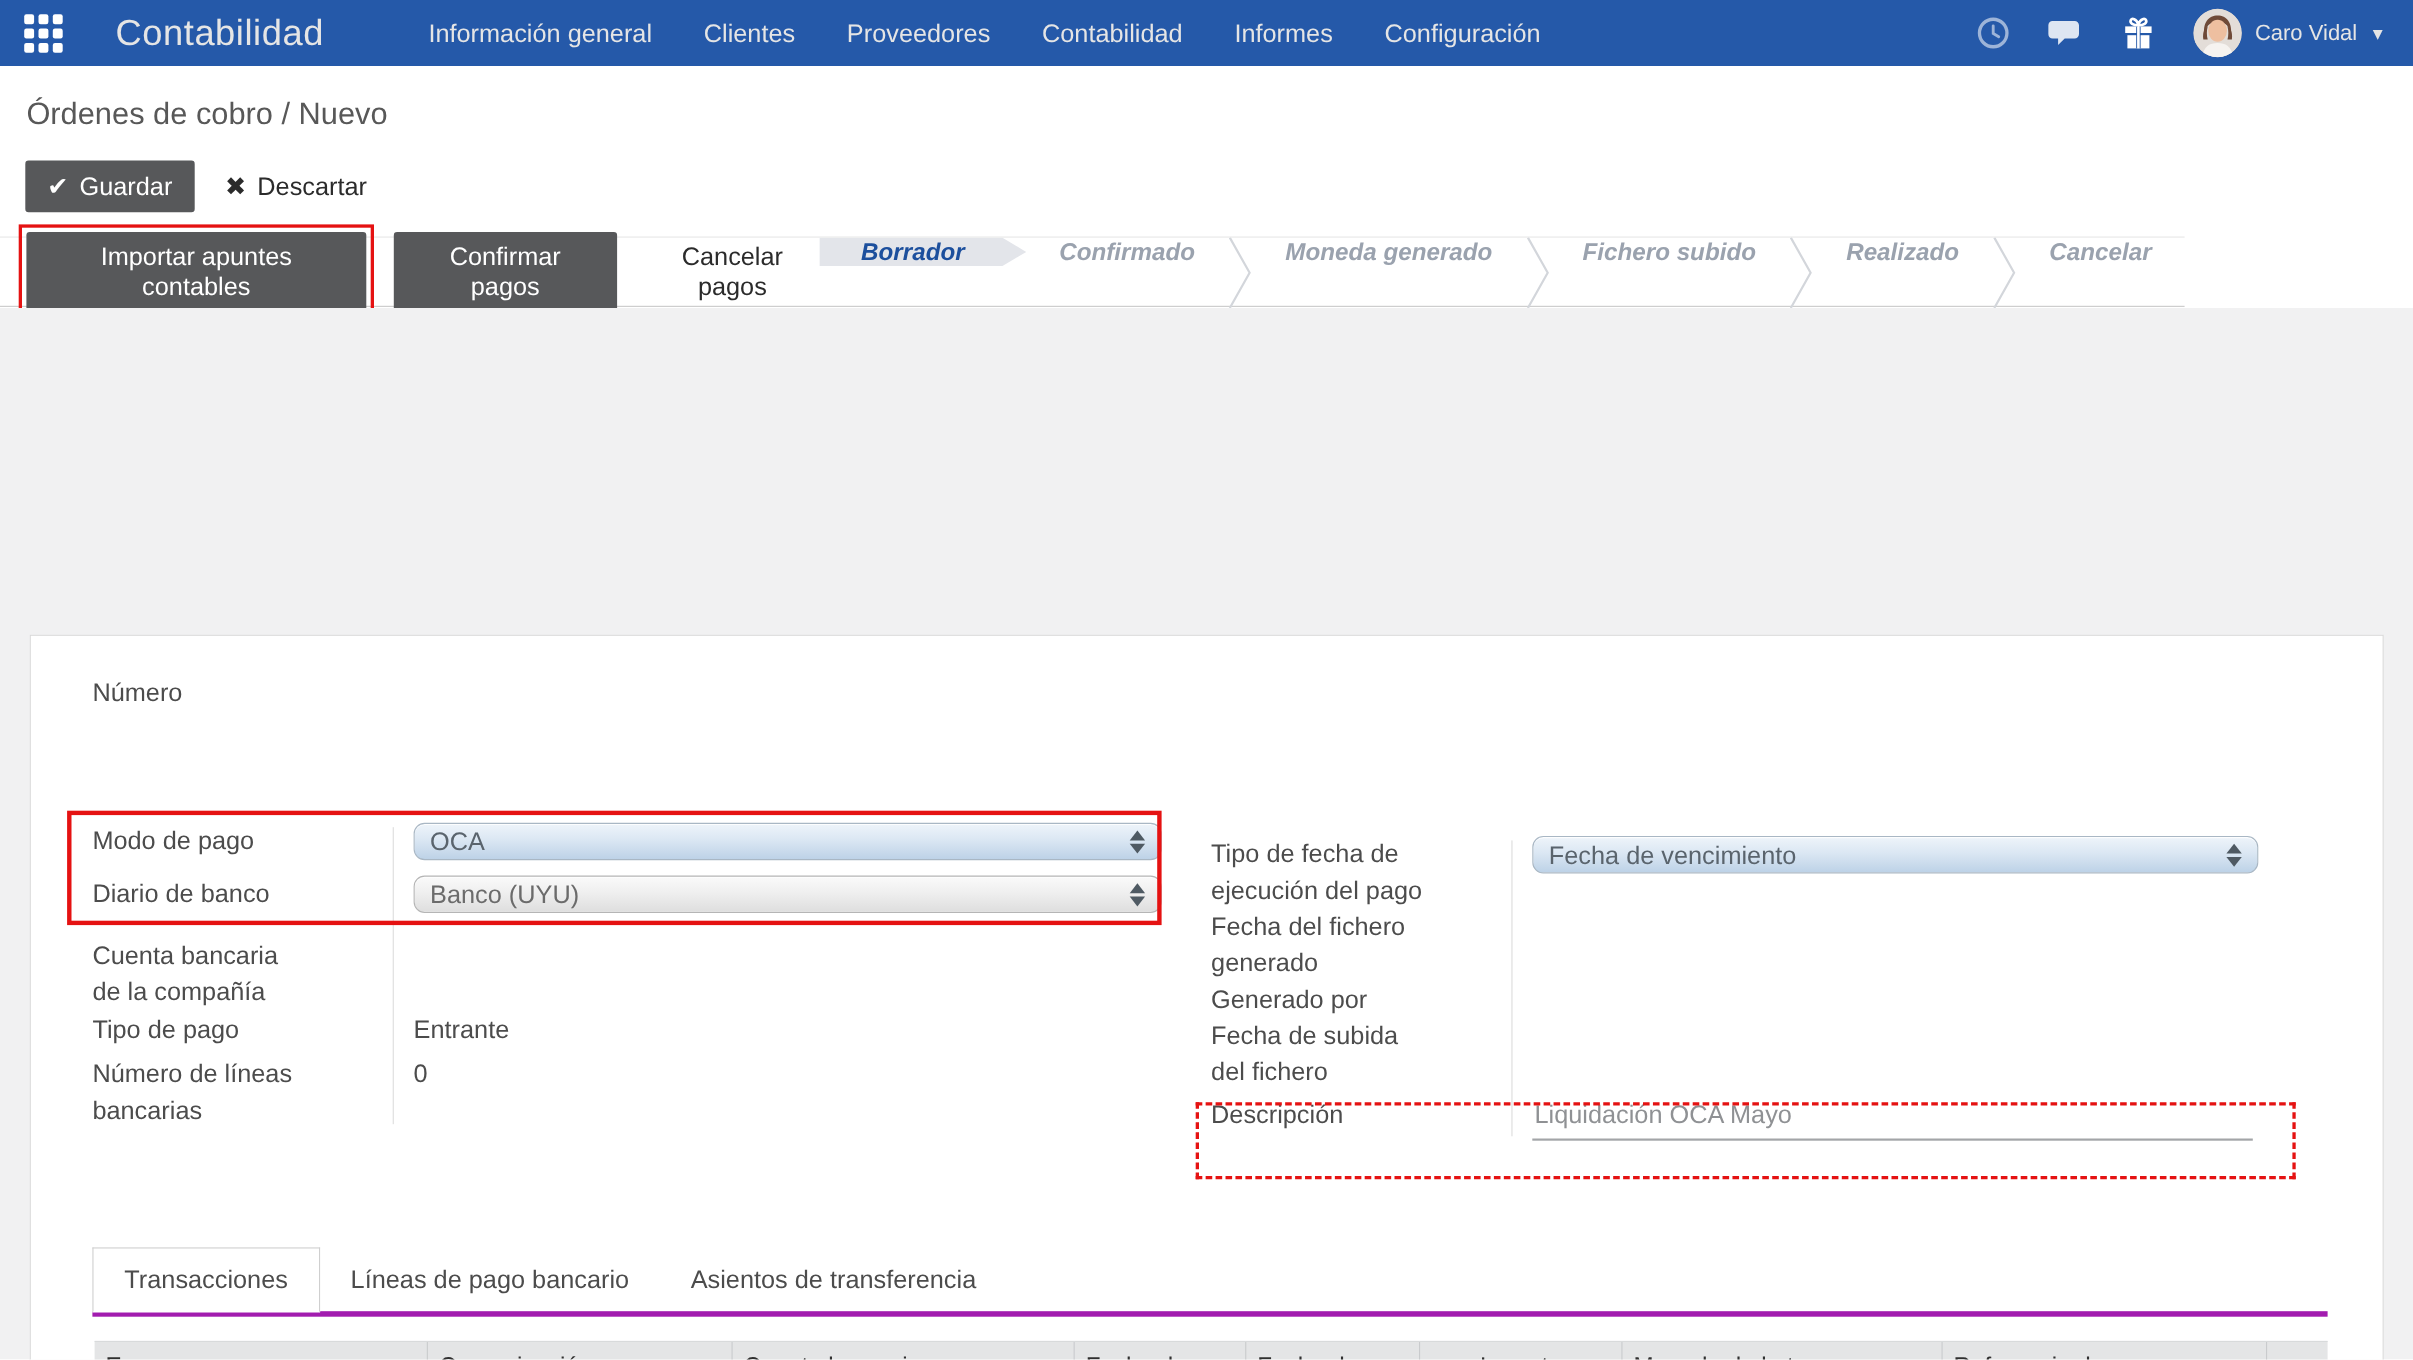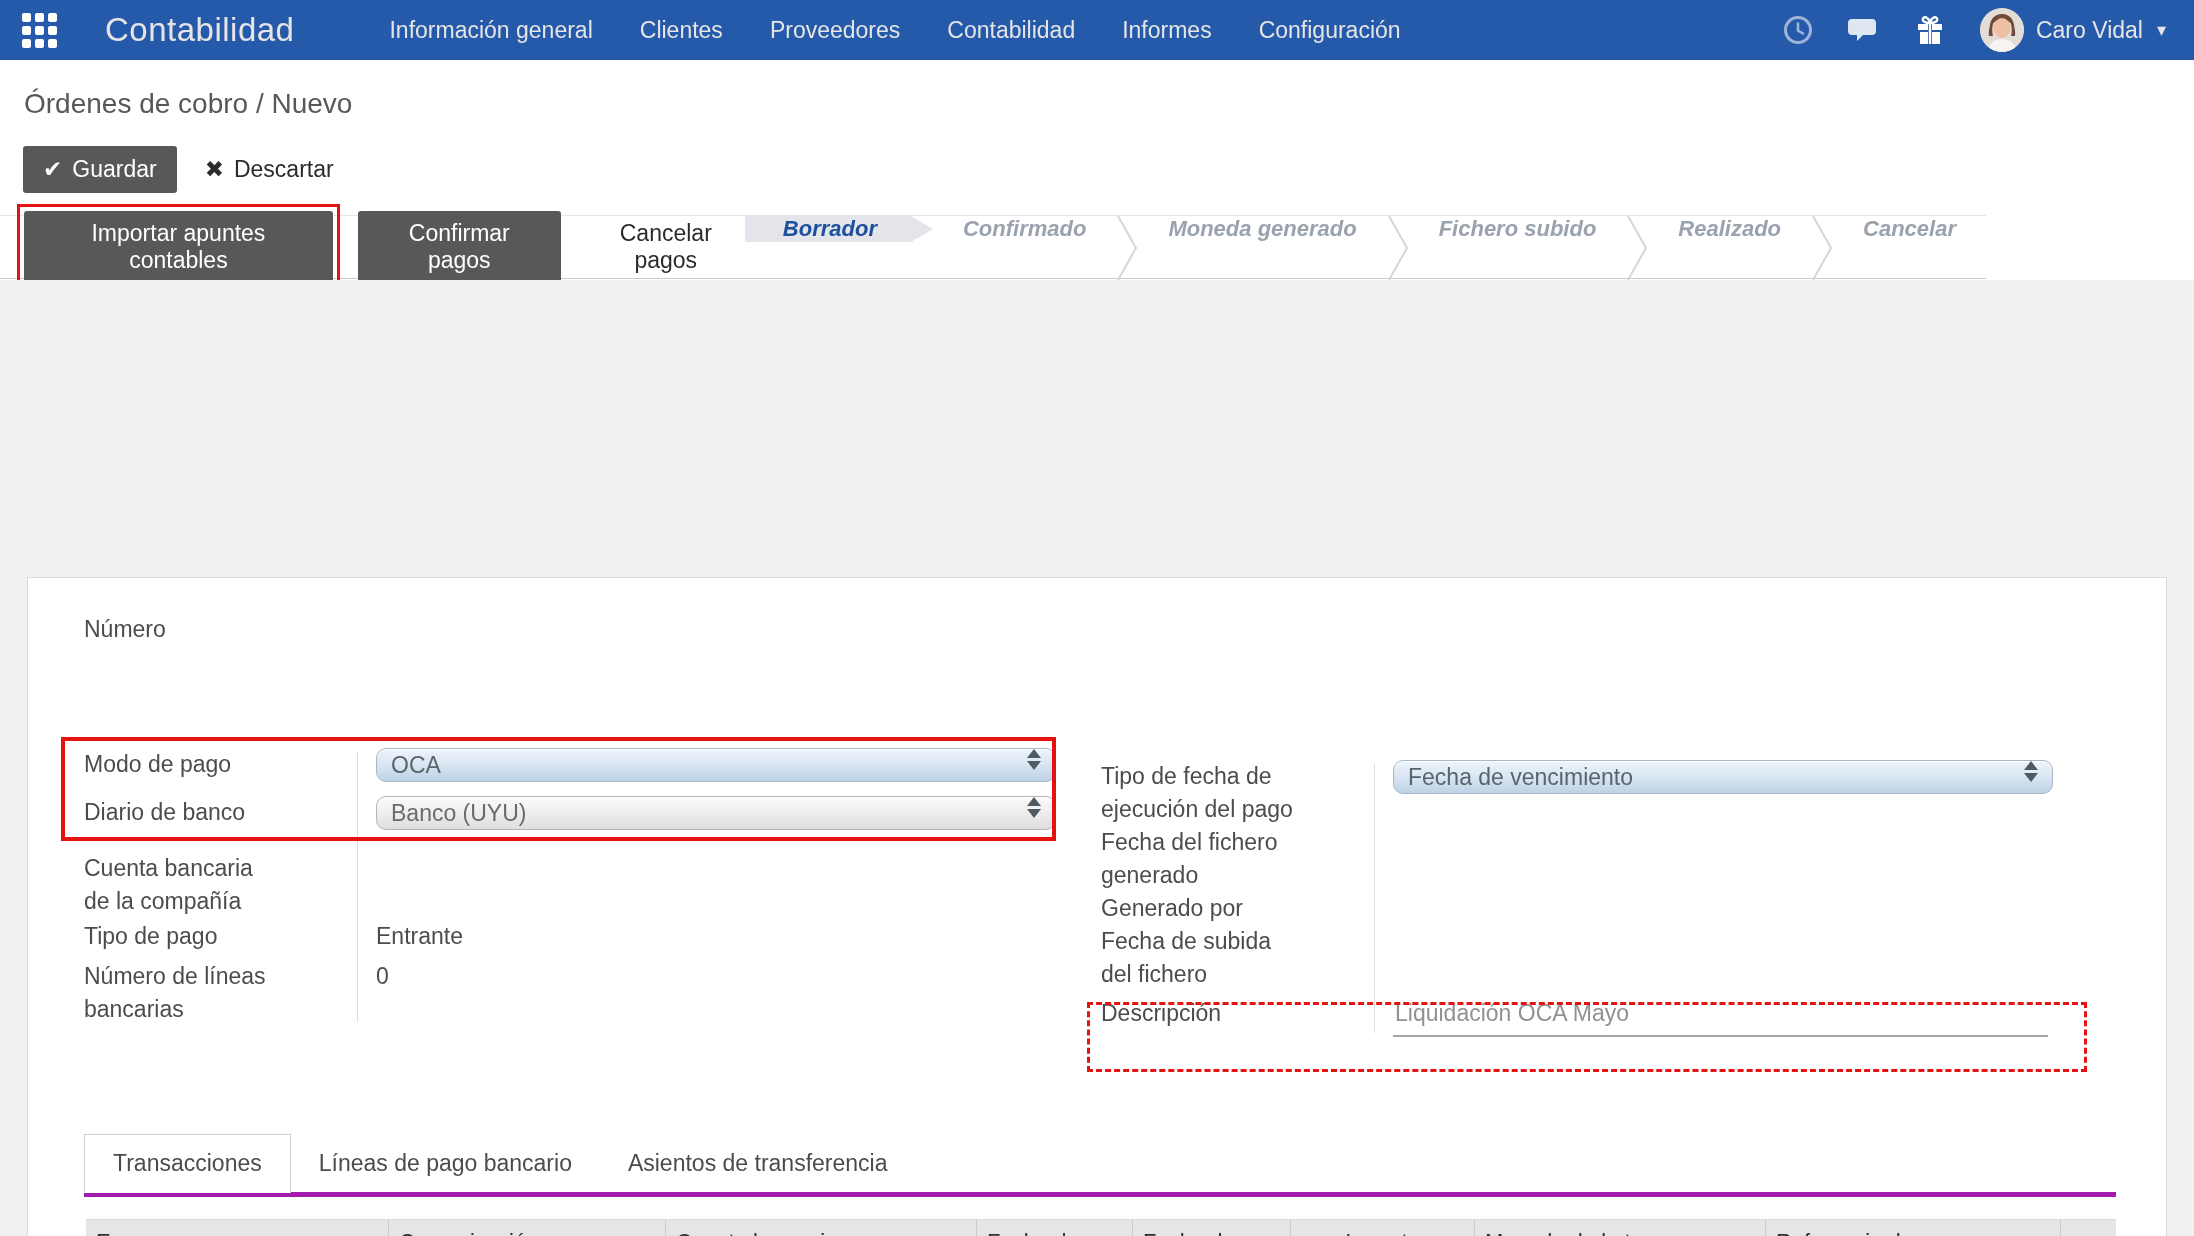--- a/index.html
+++ b/index.html
@@ -15,21 +15,21 @@
   .apps-grid { margin-left:22px; display:grid; grid-template-columns:repeat(3,9px);
     grid-template-rows:repeat(3,9px); gap:4px; cursor:pointer; }
   .apps-grid i { background:#fff; border-radius:2px; }
   .brand { margin-left:48px; font-size:33px; letter-spacing:.5px; font-weight:400; }
   .nav-list { display:flex; gap:47px; margin-left:95px; font-size:23px; }
   .nav-item { cursor:pointer; white-space:nowrap; }
   .systray { margin-left:auto; display:flex; align-items:center; gap:34px; margin-right:28px; }
   .tray-icon { width:32px; height:32px; display:flex; align-items:center; justify-content:center; cursor:pointer; }
   .user-menu { display:flex; align-items:center; gap:12px; cursor:pointer; }
   .avatar { width:44px; height:44px; border-radius:50%; overflow:hidden; background:#d8cfc9; flex:0 0 auto; }
-  .user-name { font-size:23px; }
+  .user-name { font-size:20px; }
   .caret { font-size:18px; margin-left:2px; }
 
   
   .breadcrumb { position:absolute; top:88px; left:24px; font-size:28px; color:#585858; }
   .btn-row { position:absolute; top:146px; left:23px; display:flex; align-items:center; }
   .btn-dark { background:#57585a; color:#fff; font-size:23px; padding:10px 20px;
     border:none; border-radius:3px; cursor:pointer; display:flex; gap:10px; align-items:center;
     font-family:inherit; }
   .btn-plain { background:none; border:none; font-size:23px; color:#2b2b2b; cursor:pointer;
     display:flex; gap:10px; align-items:center; margin-left:28px; font-family:inherit; }
@@ -61,21 +61,21 @@
   .fgroup { position:absolute; }
   .fgroup::before { content:""; position:absolute; left:273px; top:4px; bottom:4px;
     border-left:1px solid #dcdcdc; }
   .fgroup-left  { left:56px;  top:170px; width:955px; }
   .fgroup-right { left:1073px; top:182px; width:1010px; }
   .frow { display:flex; align-items:flex-start; }
   .flabel { flex:0 0 273px; padding-right:73px; font-size:23px; line-height:33px; color:#4c4c4c; }
   .fvalue { margin-left:19px; flex:1; font-size:23px; line-height:33px; color:#4c4c4c; }
 
   .fake-select { width:680px; height:34px; border-radius:10px; border:1px solid #a9b7c4;
-    display:flex; padding:0 14px; font-size:23px; color:#5a646d;
+    display:flex; align-items:center; padding:0 14px; font-size:23px; color:#5a646d;
     cursor:pointer; margin-bottom:14px;
     background:linear-gradient(180deg,#eef4fa 0%,#dbe7f3 45%,#bdd2e7 100%);
     box-shadow:inset 0 1px 0 rgba(255,255,255,.8); }
   .fake-select.gray { border-color:#b5b5b5; color:#6b6b6b;
     background:linear-gradient(180deg,#fafafa 0%,#efefef 45%,#dedede 100%); }
   .sel-arrows { margin-left:auto; display:flex; flex-direction:column; gap:3px; }
   .sel-arrows i { width:0; height:0; border-left:7px solid transparent; border-right:7px solid transparent; }
   .sel-arrows .up   { border-bottom:9px solid #4f5a63; }
   .sel-arrows .down { border-top:9px solid #4f5a63; }
 

